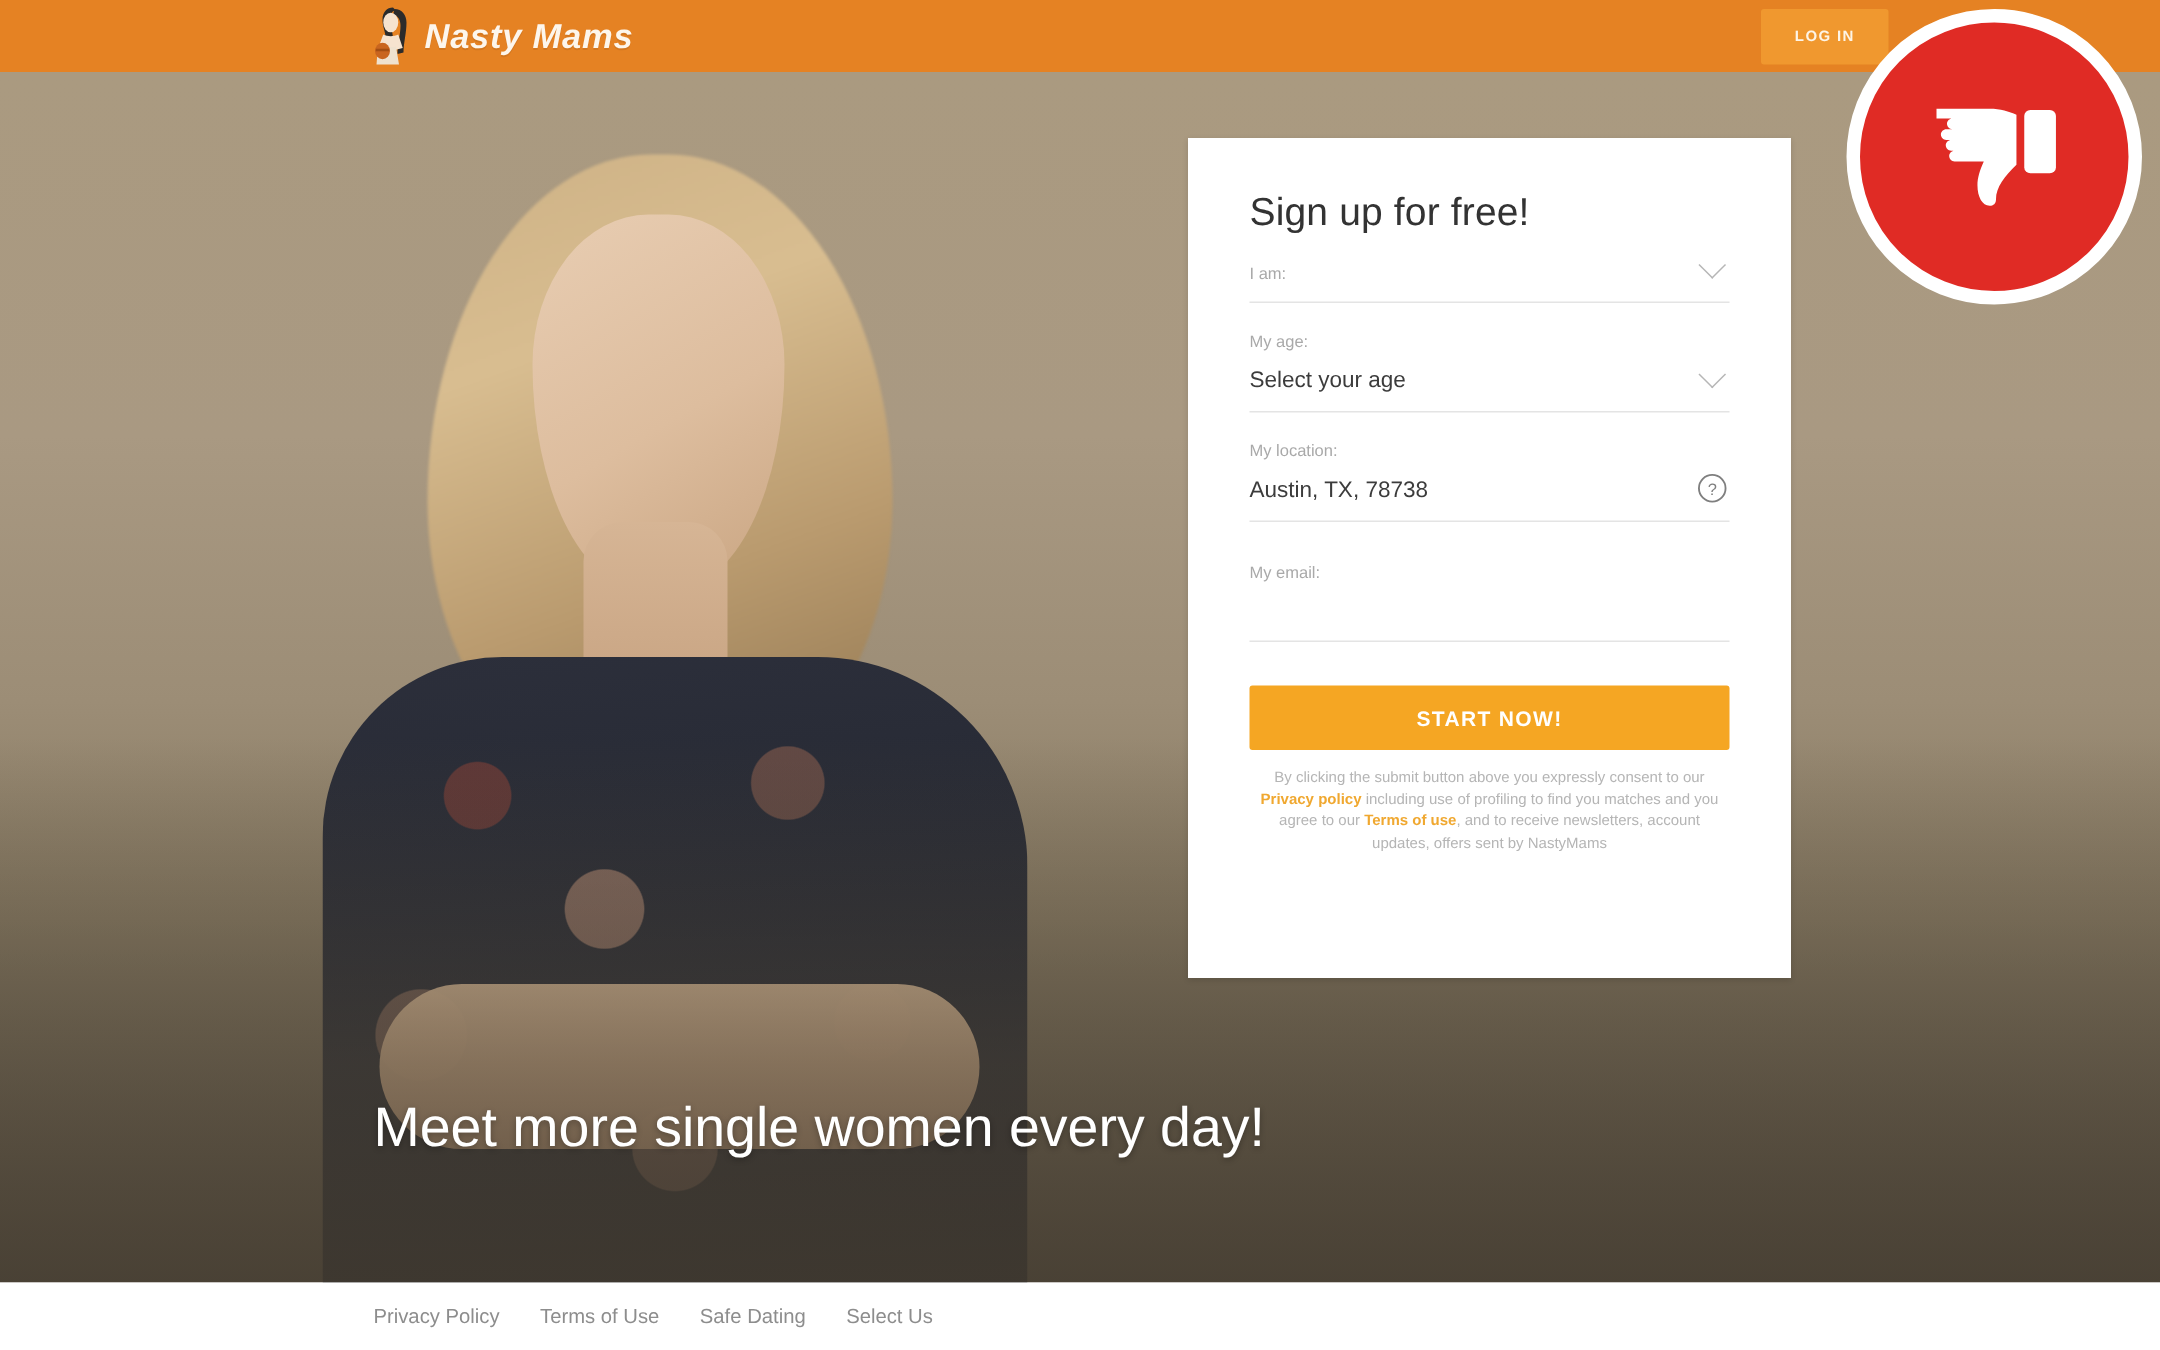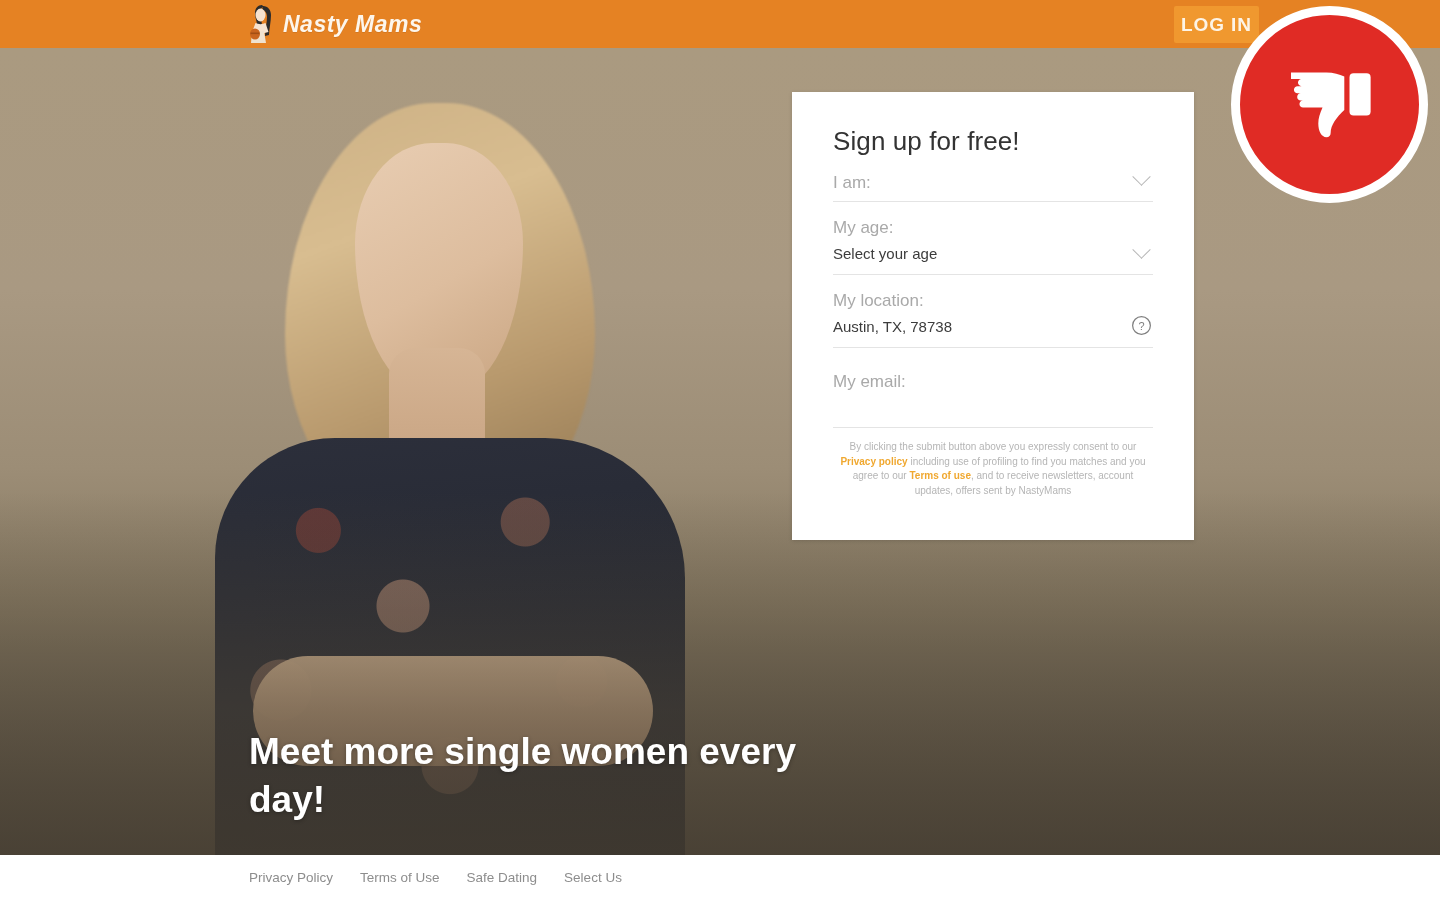--- a/index.html
+++ b/index.html
@@ -62,21 +62,21 @@
     position: absolute;
     right: 181px;
     top: 6px;
     width: 85px;
     height: 37px;
     background: #f0982f;
     border: none;
     border-radius: 2px;
     color: #fdf4e6;
     font-family: "Liberation Sans", sans-serif;
-    font-size: 19px;
+    font-size: 10px;
     font-weight: bold;
     letter-spacing: 0.9px;
     cursor: pointer;
   }
 
   
   #rating-badge {
     position: absolute;
     top: 6px;
     right: 12px;
@@ -168,33 +168,33 @@
     pointer-events: none;
   }
 
   #hero-headline {
     position: absolute;
     left: 249px;
     top: 680px;
     width: 620px;
     font-size: 37px;
     line-height: 48px;
-    font-weight: bold;
+    font-weight: normal;
     color: #ffffff;
     text-shadow: 0 1px 4px rgba(0,0,0,0.30);
     z-index: 10;
   }
 
   
   #signup-card {
     position: absolute;
     left: 792px;
     top: 92px;
     width: 402px;
-    height: 448px;
+    height: 560px;
     background: #ffffff;
     box-shadow: 0 1px 4px rgba(0,0,0,0.14);
     z-index: 20;
     padding: 0 41px;
   }
 
   #signup-title {
     margin-top: 34px;
     font-size: 26px;
     font-weight: normal;
@@ -202,21 +202,21 @@
     letter-spacing: 0.1px;
   }
 
   .field {
     position: relative;
     margin-top: 17px;
     padding-bottom: 9px;
     border-bottom: 1px solid #e4e4e4;
   }
   .field-label {
-    font-size: 17px;
+    font-size: 11px;
     color: #a9a9a9;
     line-height: 18px;
   }
   .field-value {
     margin-top: 6px;
     font-size: 15px;
     color: #3c3c3c;
     line-height: 22px;
     min-height: 22px;
   }
@@ -375,20 +375,21 @@
         </svg>
       </span>
     </div>
 
     <div class="field empty">
       <div class="field-label">My email:</div>
       <div class="field-value"></div>
     </div>
 
 
+    <button id="start-button">START NOW!</button>
 
     <p id="disclaimer"><span>By clicking the submit button above you expressly consent to our </span><a>Privacy policy</a><span> including use of profiling to find you matches and you agree to our </span><a>Terms of use</a><span>, and to receive newsletters, account updates, offers sent by NastyMams</span></p>
   </div>
 
   <div id="footer">
     <nav id="footer-links">
       <a>Privacy Policy</a>
       <a>Terms of Use</a>
       <a>Safe Dating</a>
       <a>Select Us</a>

